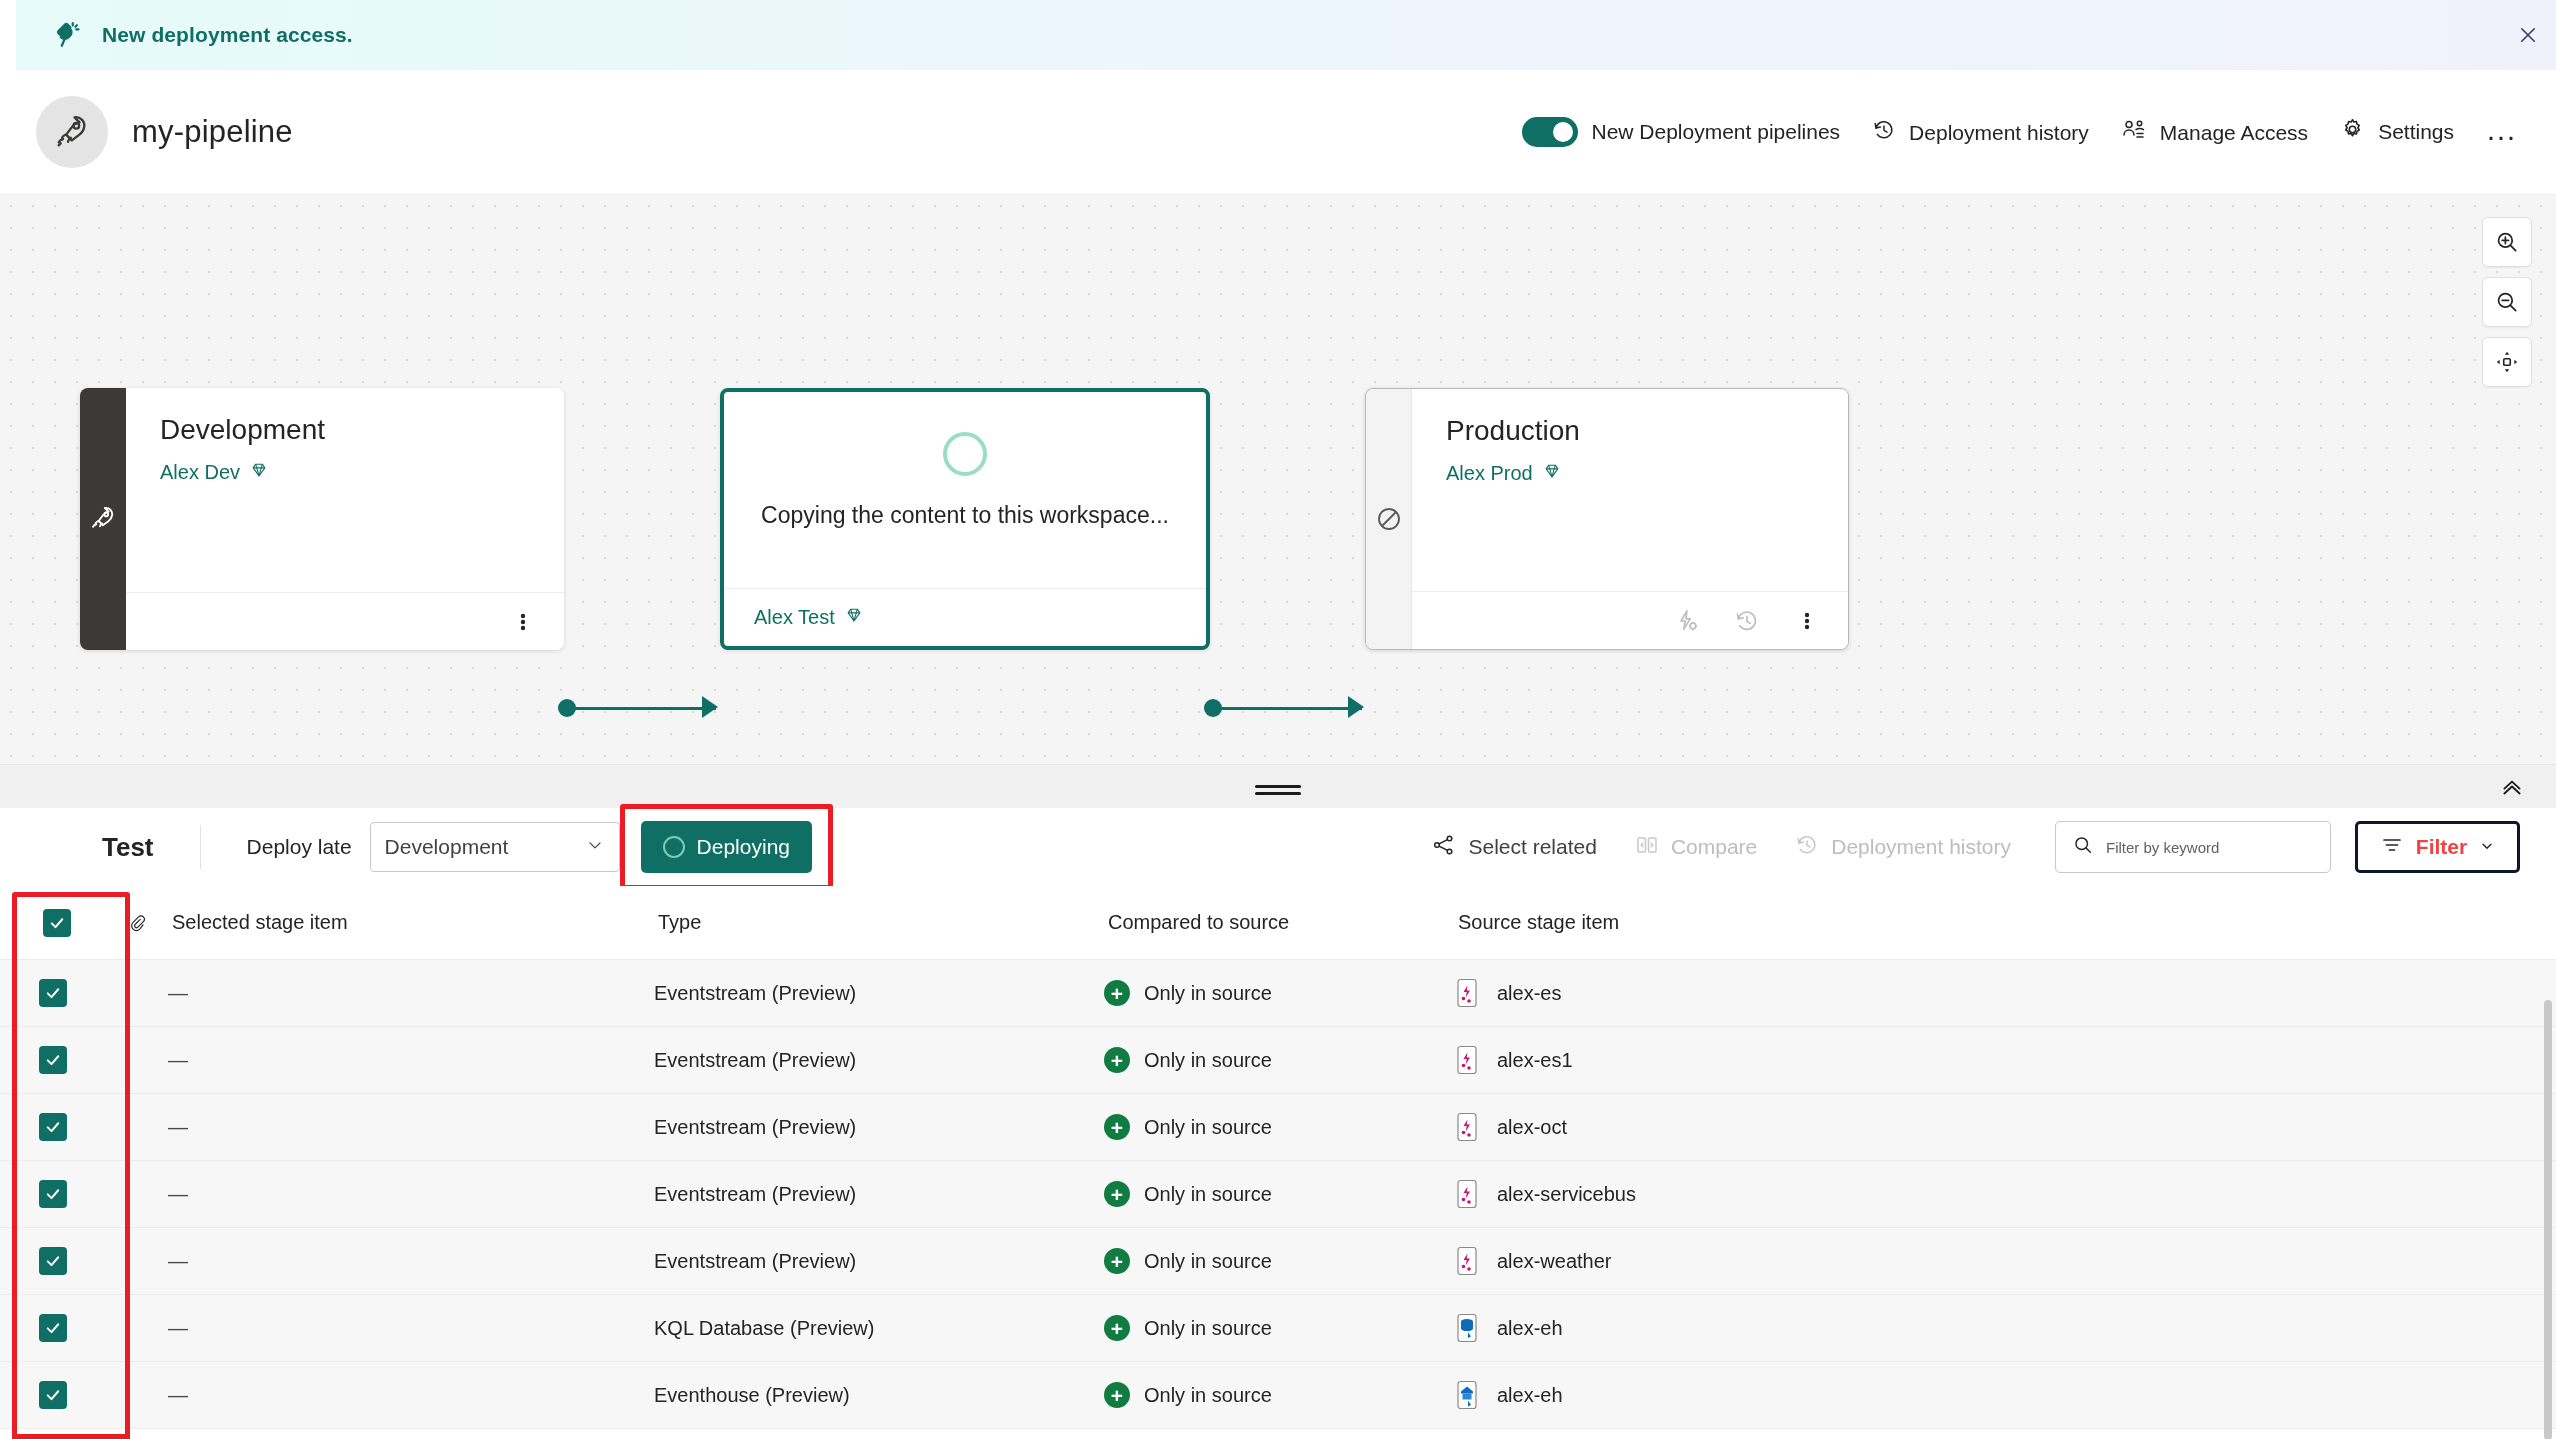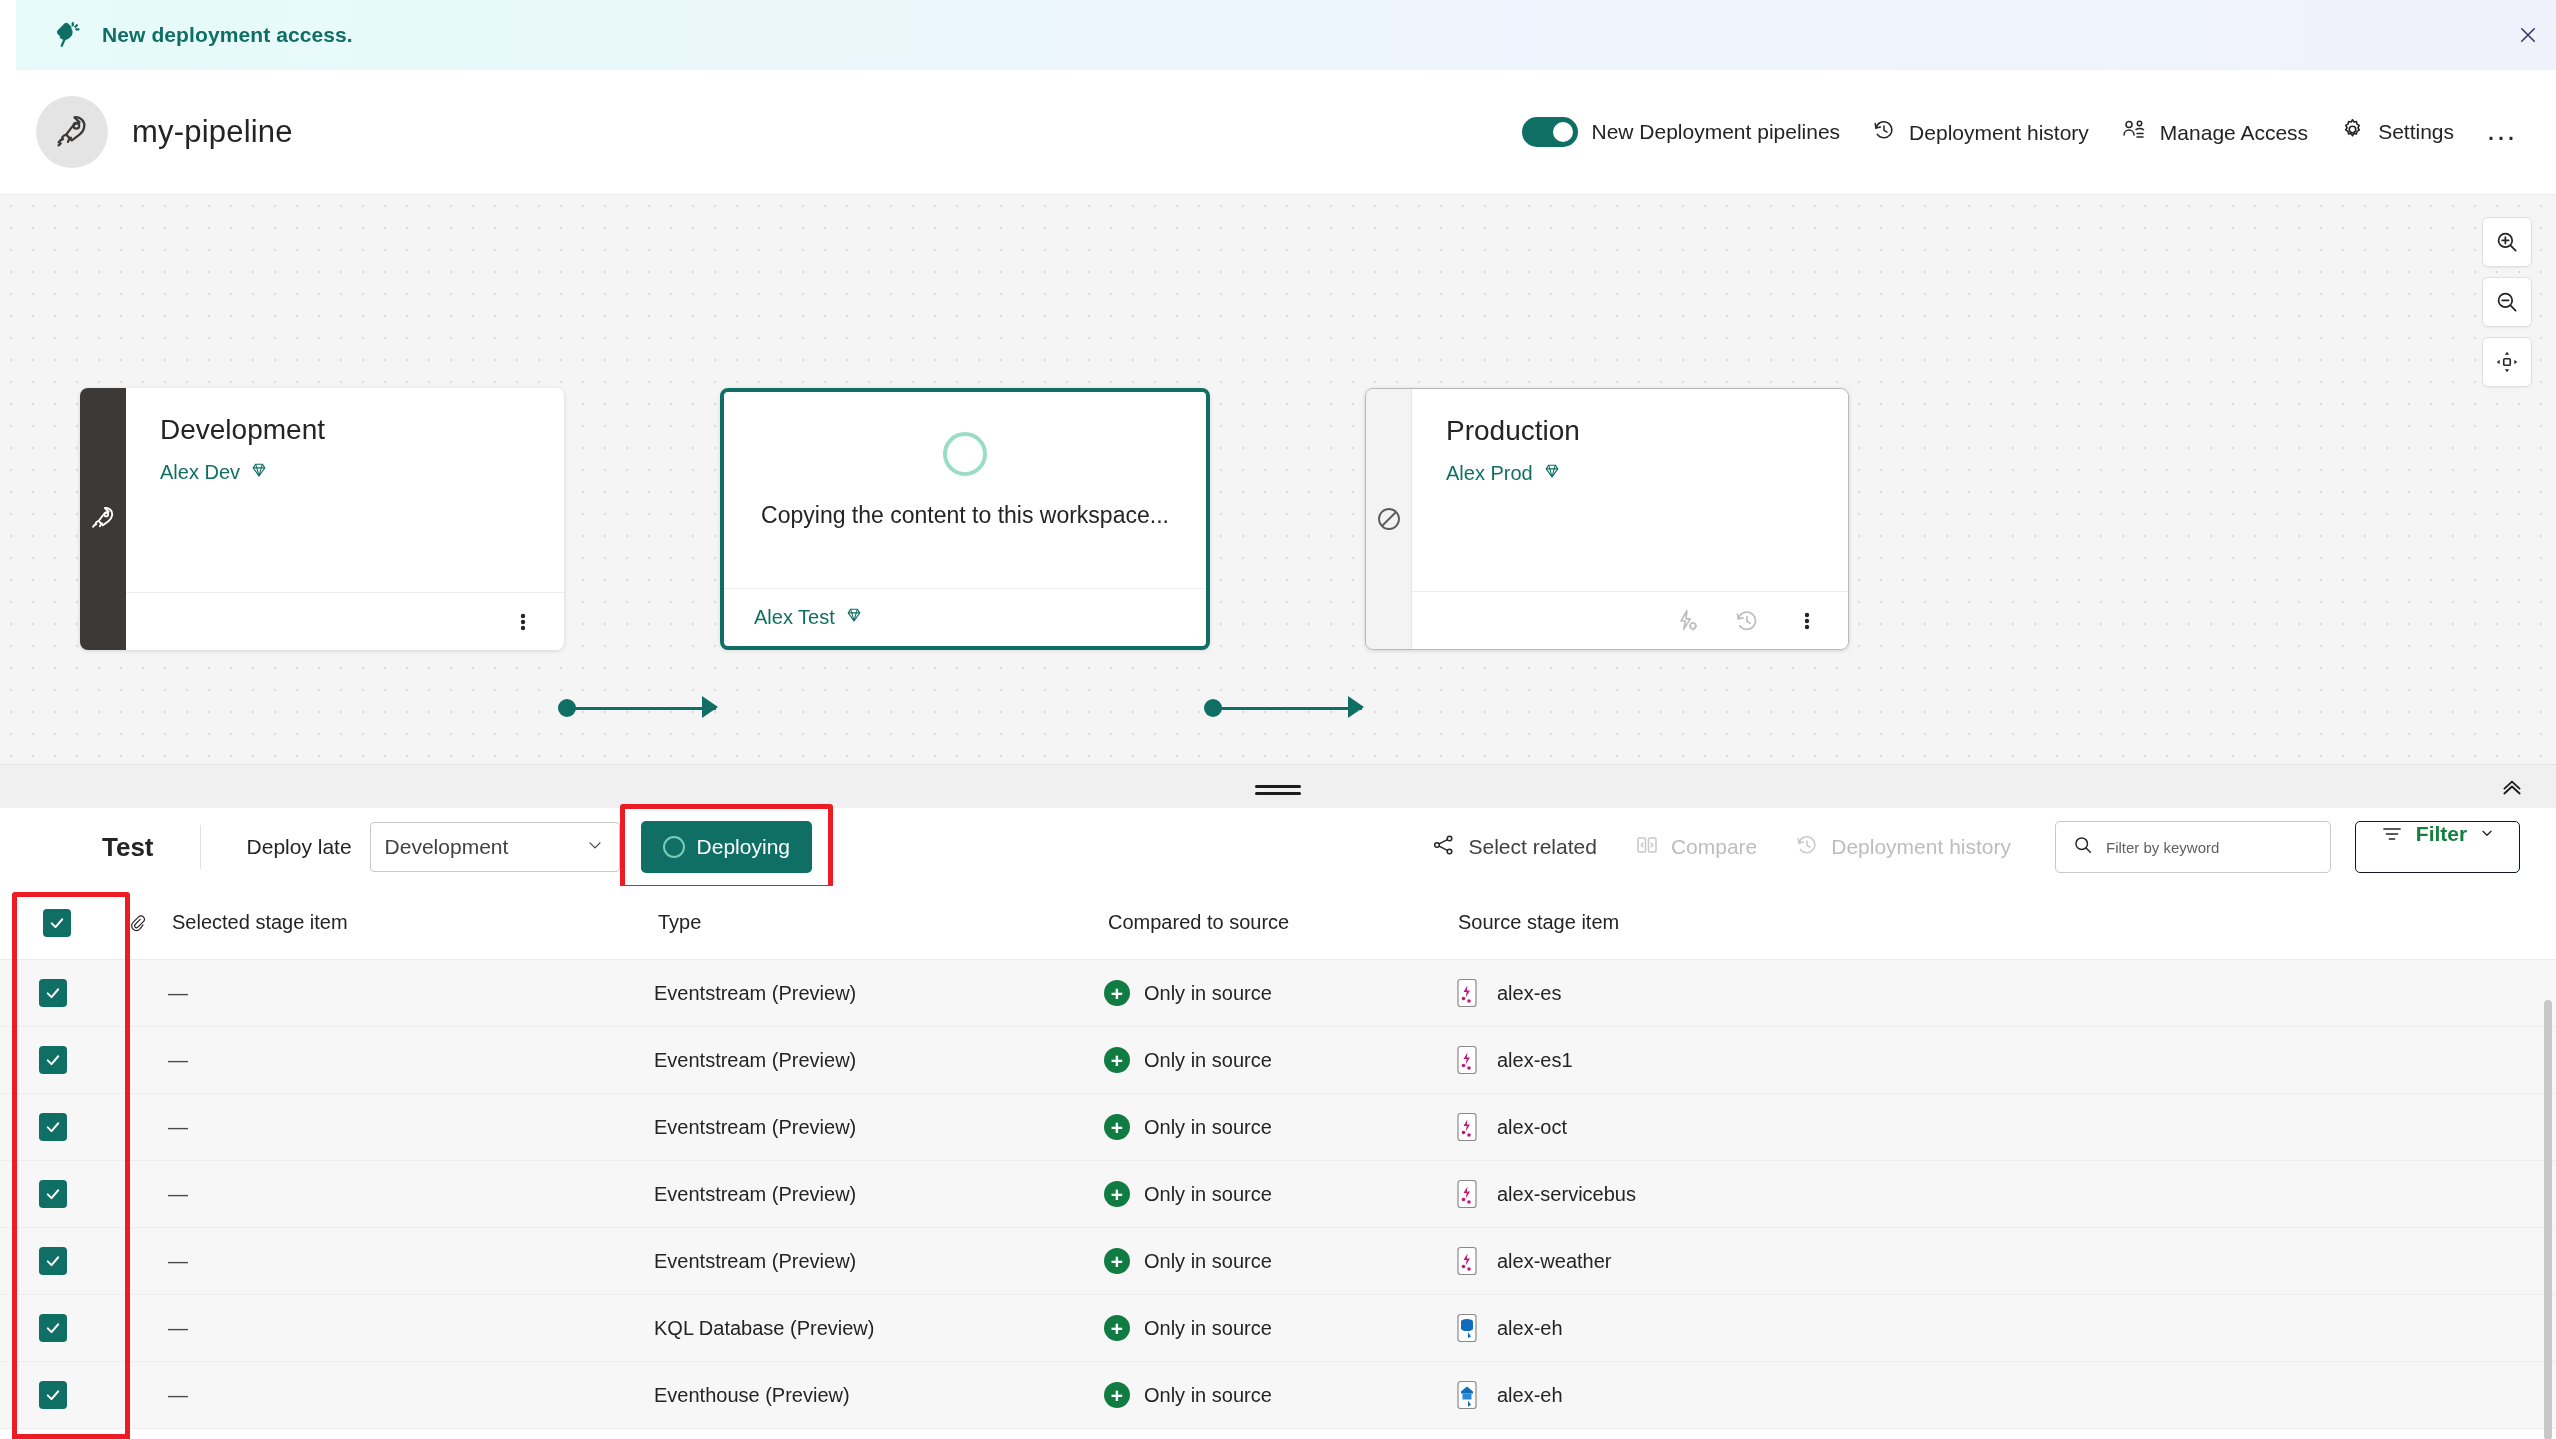--- a/index.html
+++ b/index.html
@@ -165,23 +165,23 @@
   .search-box {
     margin-left: 22px; width: 276px; height:52px; border:1px solid #c8c8c8; border-radius:5px;
     display:flex; align-items:center; gap:12px; padding: 0 16px;
   }
   .search-box input {
     border:none; outline:none; font-size:15px; color:#242424; width:100%;
     font-family:"Liberation Sans", sans-serif; background:transparent;
   }
   .search-box input::placeholder { color:#616161; }
   .filter-btn {
-    margin-left: 18px; width: 165px; height:52px; border:1px solid #0f172a; border-radius:5px;
-    display:flex; justify-content:center; gap:12px;
-    font-size:21px; font-weight:bold; color:#15803d; cursor:pointer;
+    margin-left: 18px; width: 165px; height:52px; border:3px solid #0f172a; border-radius:5px;
+    display:flex; align-items:center; justify-content:center; gap:12px;
+    font-size:21px; font-weight:bold; color:#ef4444; cursor:pointer;
   }
 
   
   .table-wrap { position:absolute; left:0; top:886px; width:2556px; height: 553px; background:#fff; }
   .thead {
     display:flex; align-items:center; height: 74px; padding-left: 4px; font-size:20px; color:#242424;
     border-bottom: 1px solid #ebebeb;
   }
   .trow {
     display:flex; align-items:center; height: 67px; font-size:20px; color:#242424;

